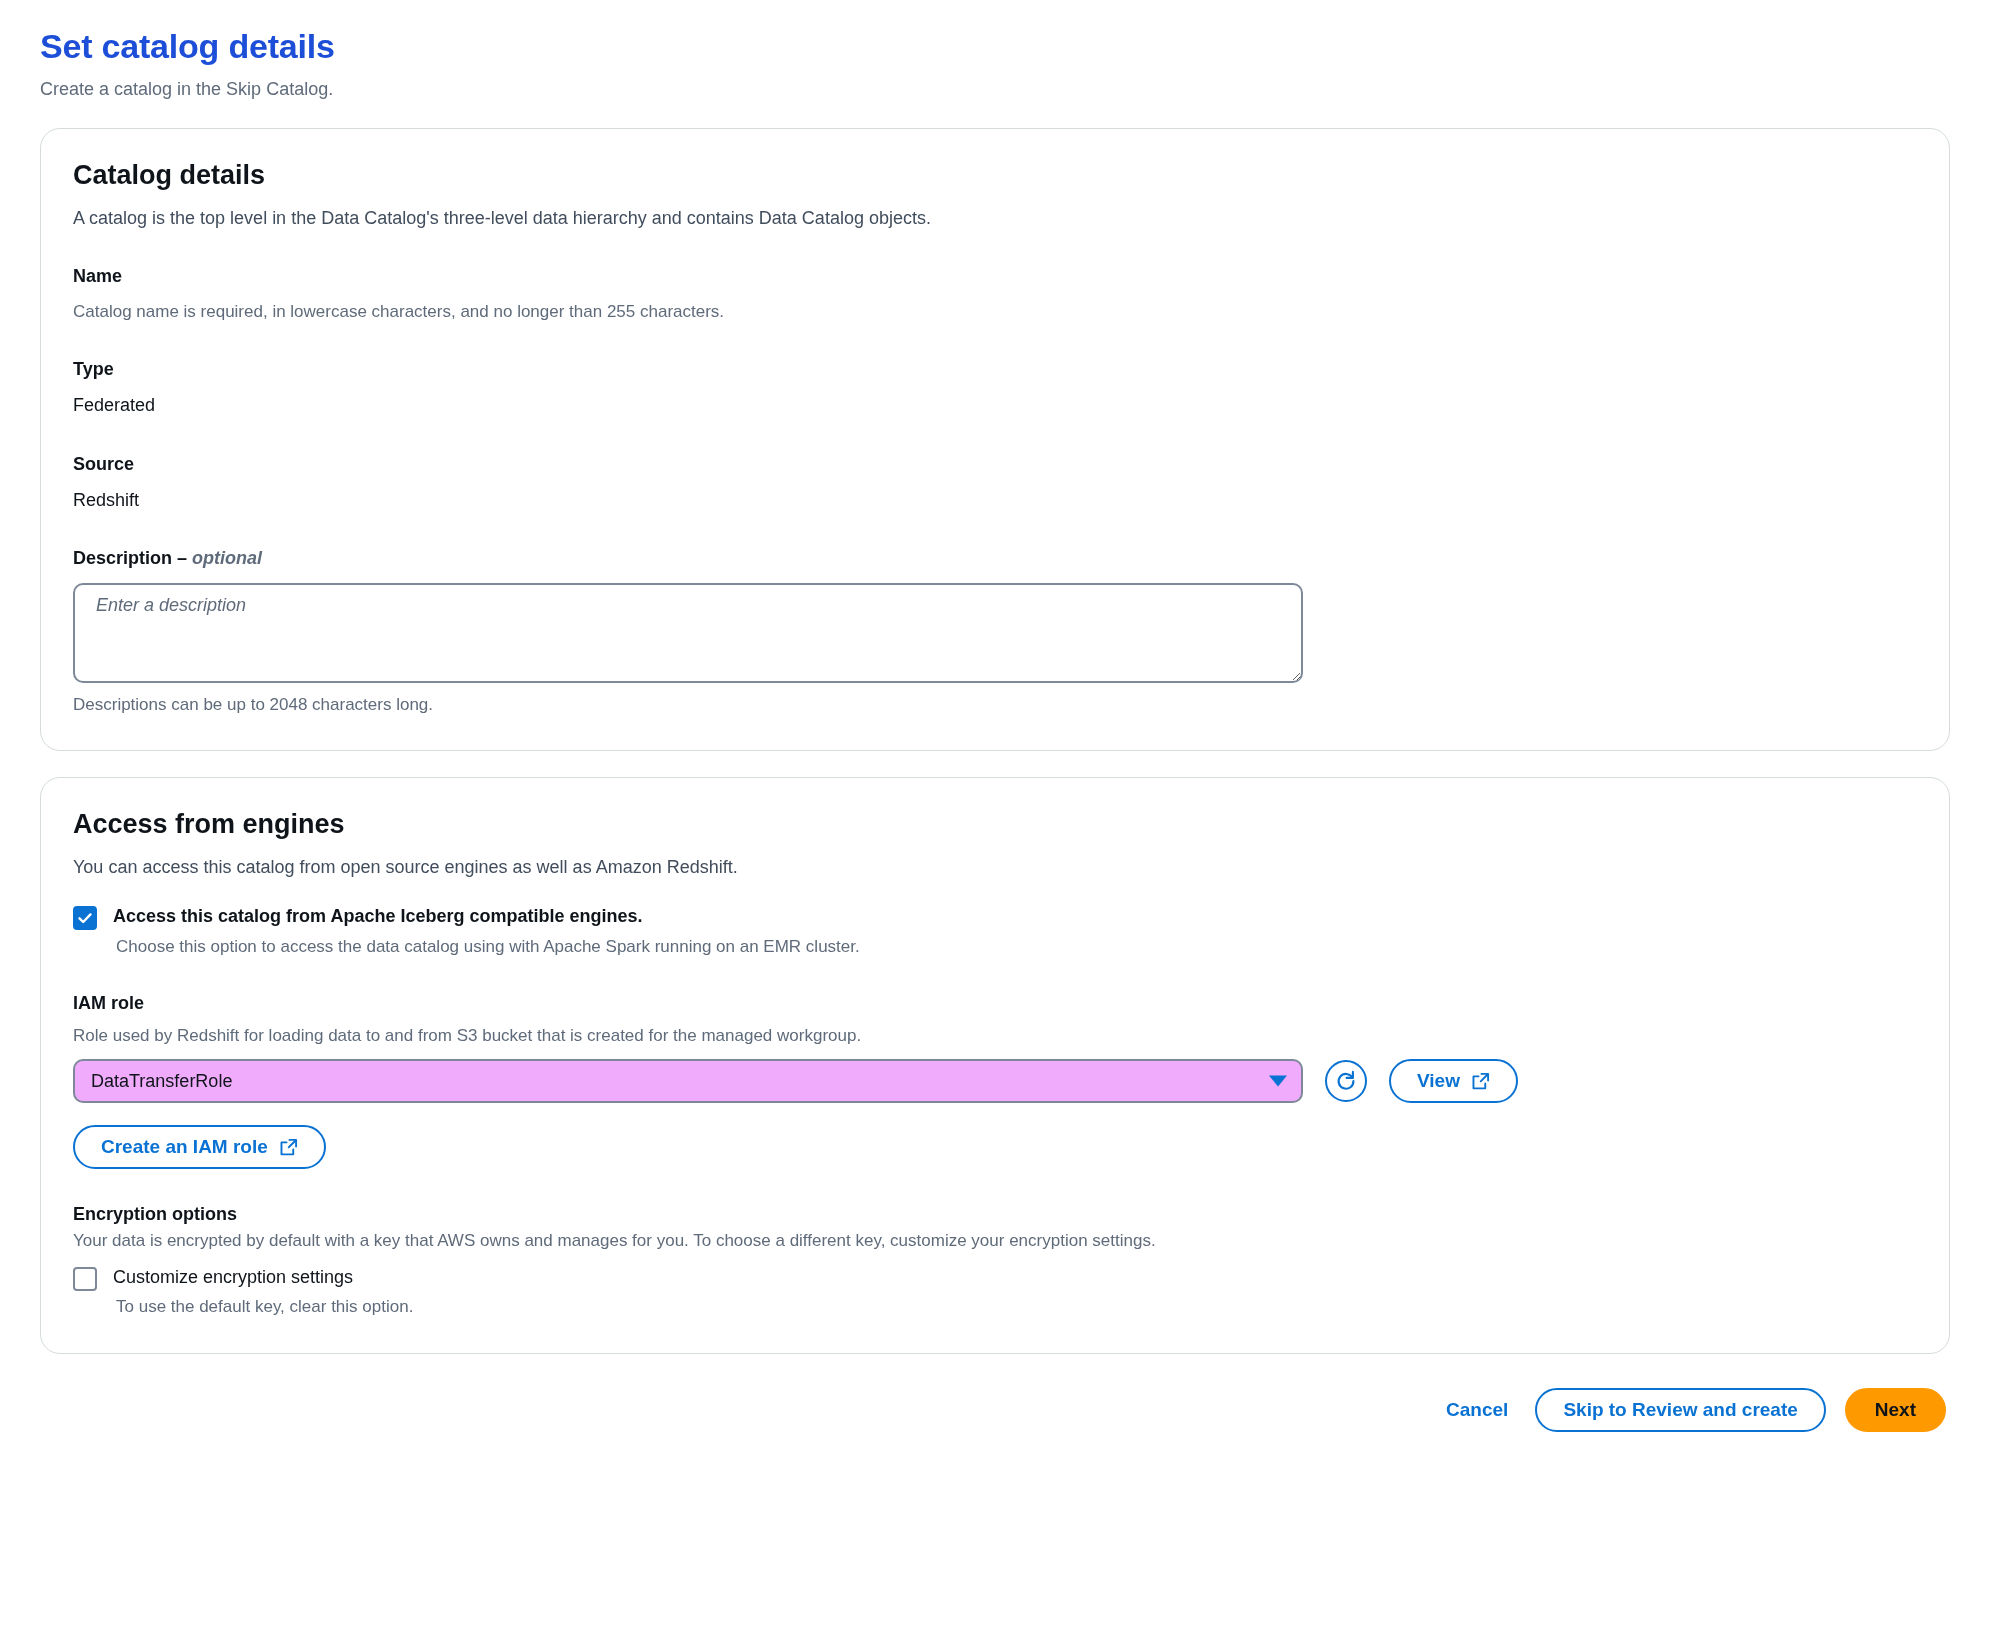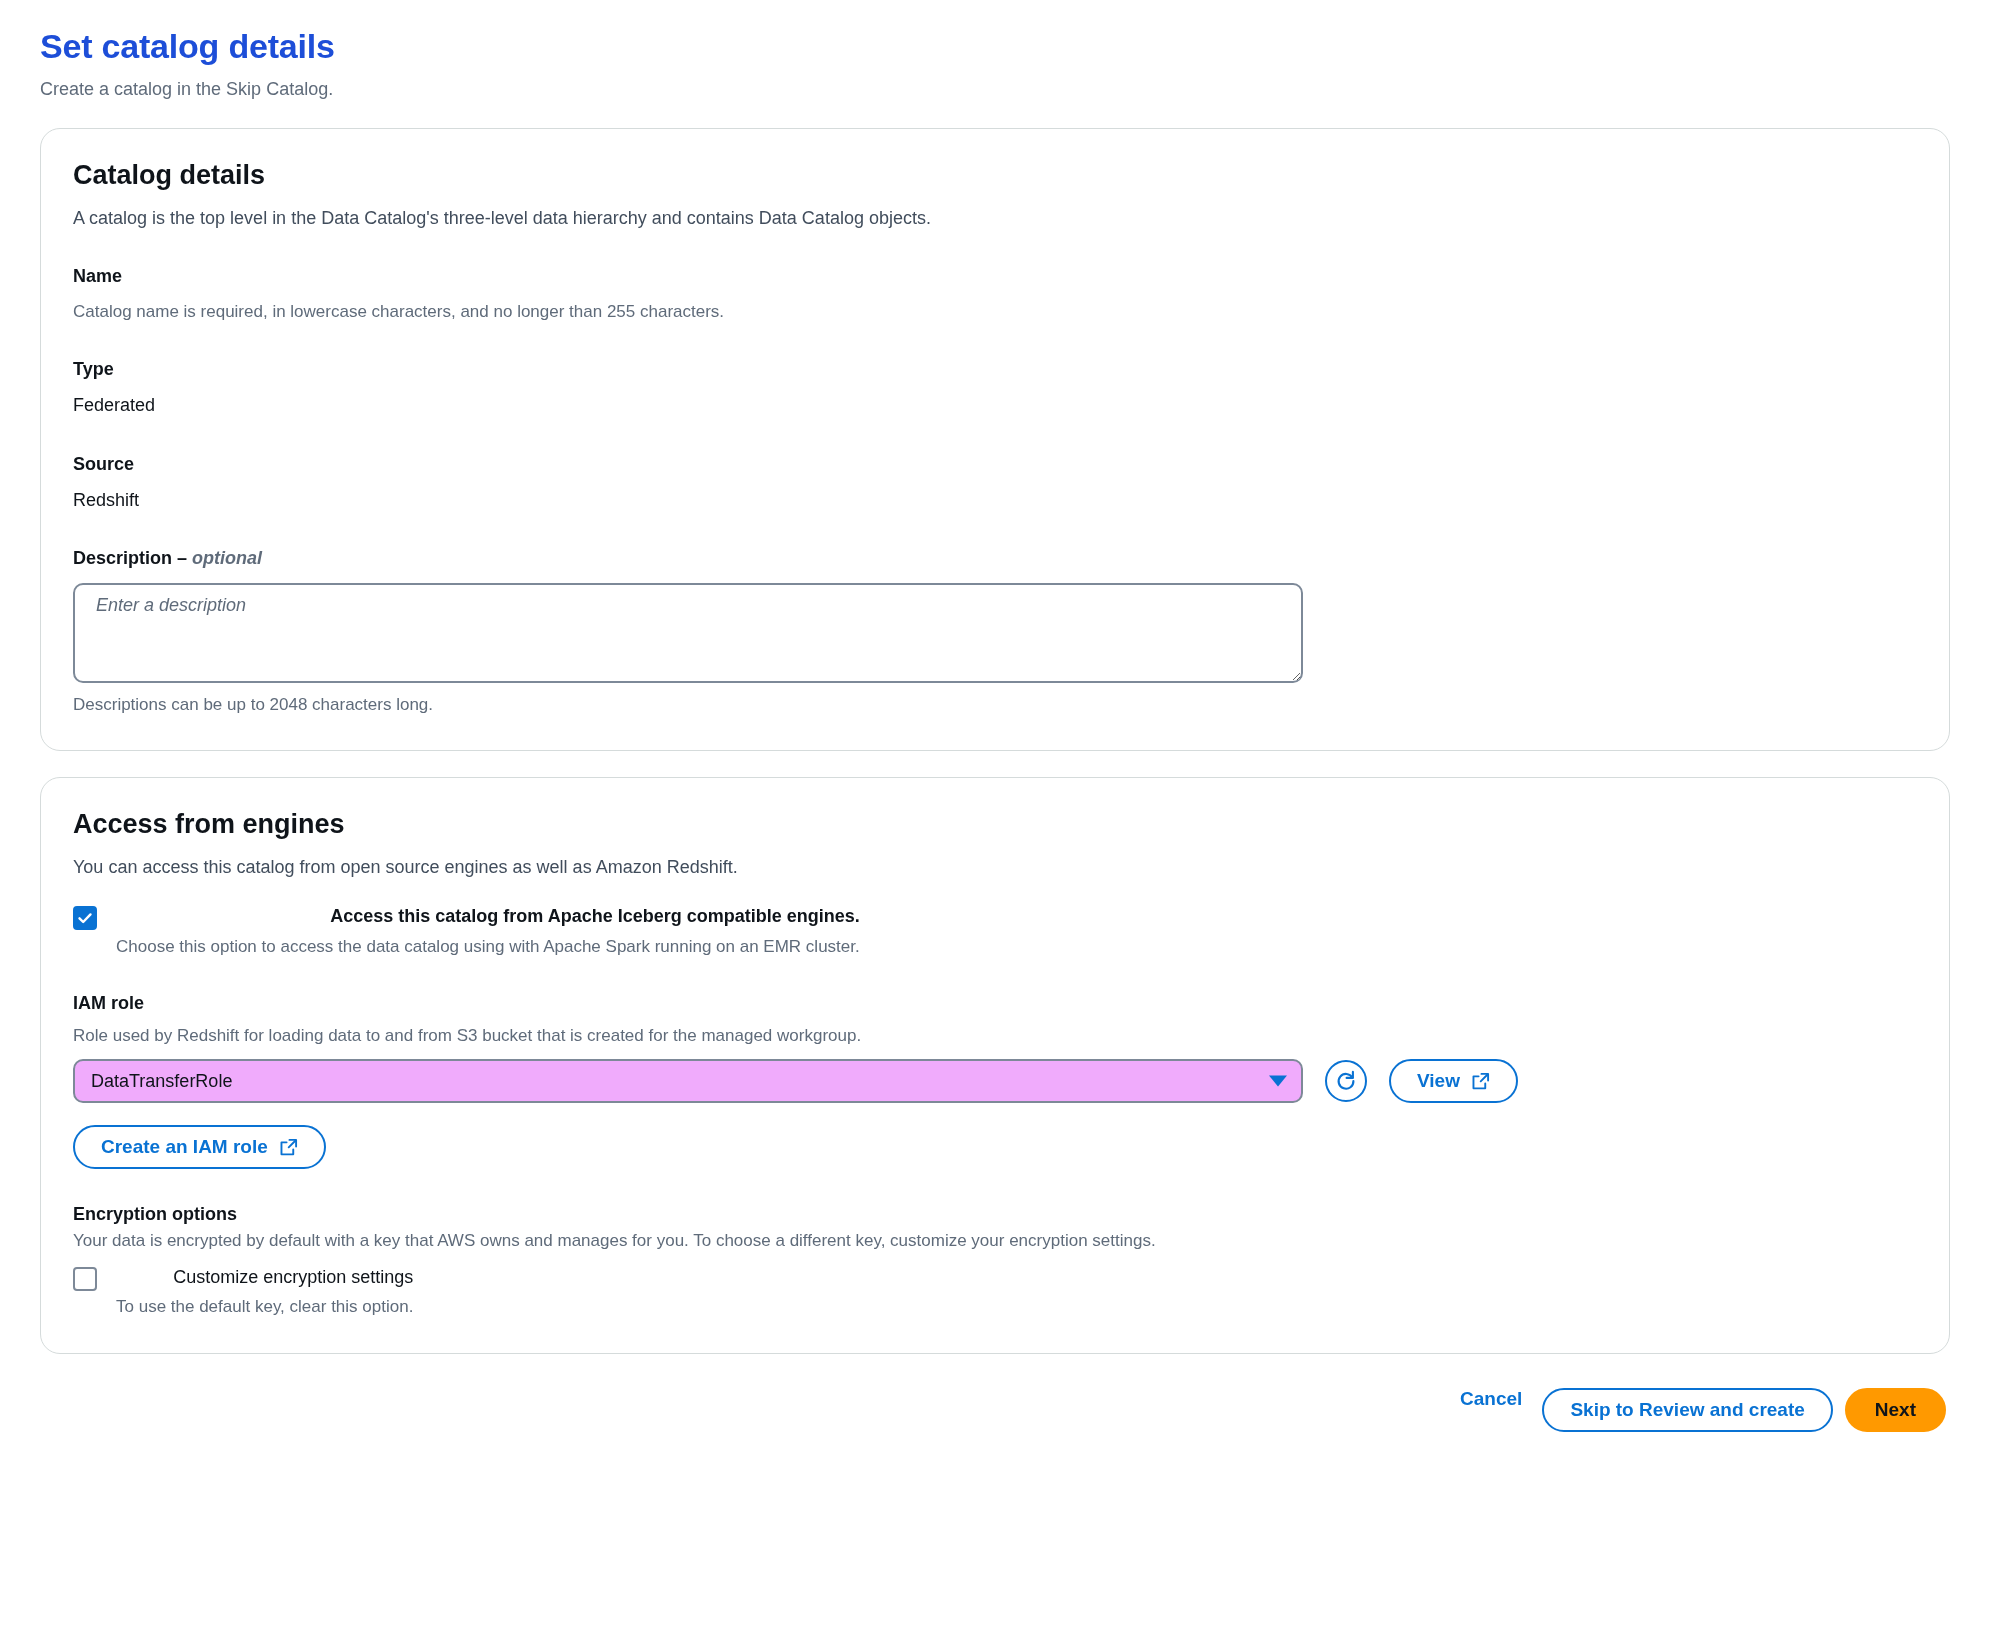--- a/index.html
+++ b/index.html
@@ -116,21 +116,21 @@
     border: none; background: transparent; color: #0972d3;
     font-size: 19px; font-weight: 700; cursor: pointer;
     font-family: "Liberation Sans", sans-serif; padding: 0 8px;
   }
   .btn-primary {
     background: #ff9900; border-color: #ff9900; color: #0f141a;
     padding: 0 28px;
   }
 
   
-  .check-row { display: flex; align-items: flex-start; margin-top: 24px; text-align: right; }
+  .check-row { display: flex; align-items: flex-start; margin-top: 24px; }
   .checkbox {
     width: 24px; height: 24px; border-radius: 4px;
     flex: 0 0 24px; margin-top: 2px;
     display: flex; align-items: center; justify-content: center;
   }
   .checkbox.checked { background: #0972d3; border: 2px solid #0972d3; }
   .checkbox.unchecked { background: #ffffff; border: 2px solid #7d8998; }
   .check-texts { margin-left: 16px; }
   .check-label {
     font-size: 18px; font-weight: 700; color: #0f141a; line-height: 1.35;
@@ -140,22 +140,22 @@
     padding-left: 3px;
   }
 
   .subsection-title {
     font-size: 18px; font-weight: 700; color: #0f141a;
     margin: 0 0 6px 0; line-height: 1.3;
   }
 
   
   .footer {
-    display: flex; align-items: flex-start; justify-content: flex-end;
-    gap: 12px; margin-top: 34px; padding-right: 4px;
+    display: flex; align-items: center; justify-content: flex-end;
+    gap: 19px; margin-top: 34px; padding-right: 4px;
   }
 </style>
 </head>
 <body>
 
 <div class="page">
 
   <div class="page-header">
     <h1 class="page-title">Set catalog details</h1>
     <p class="page-subtitle">Create a catalog in the Skip Catalog.</p>

